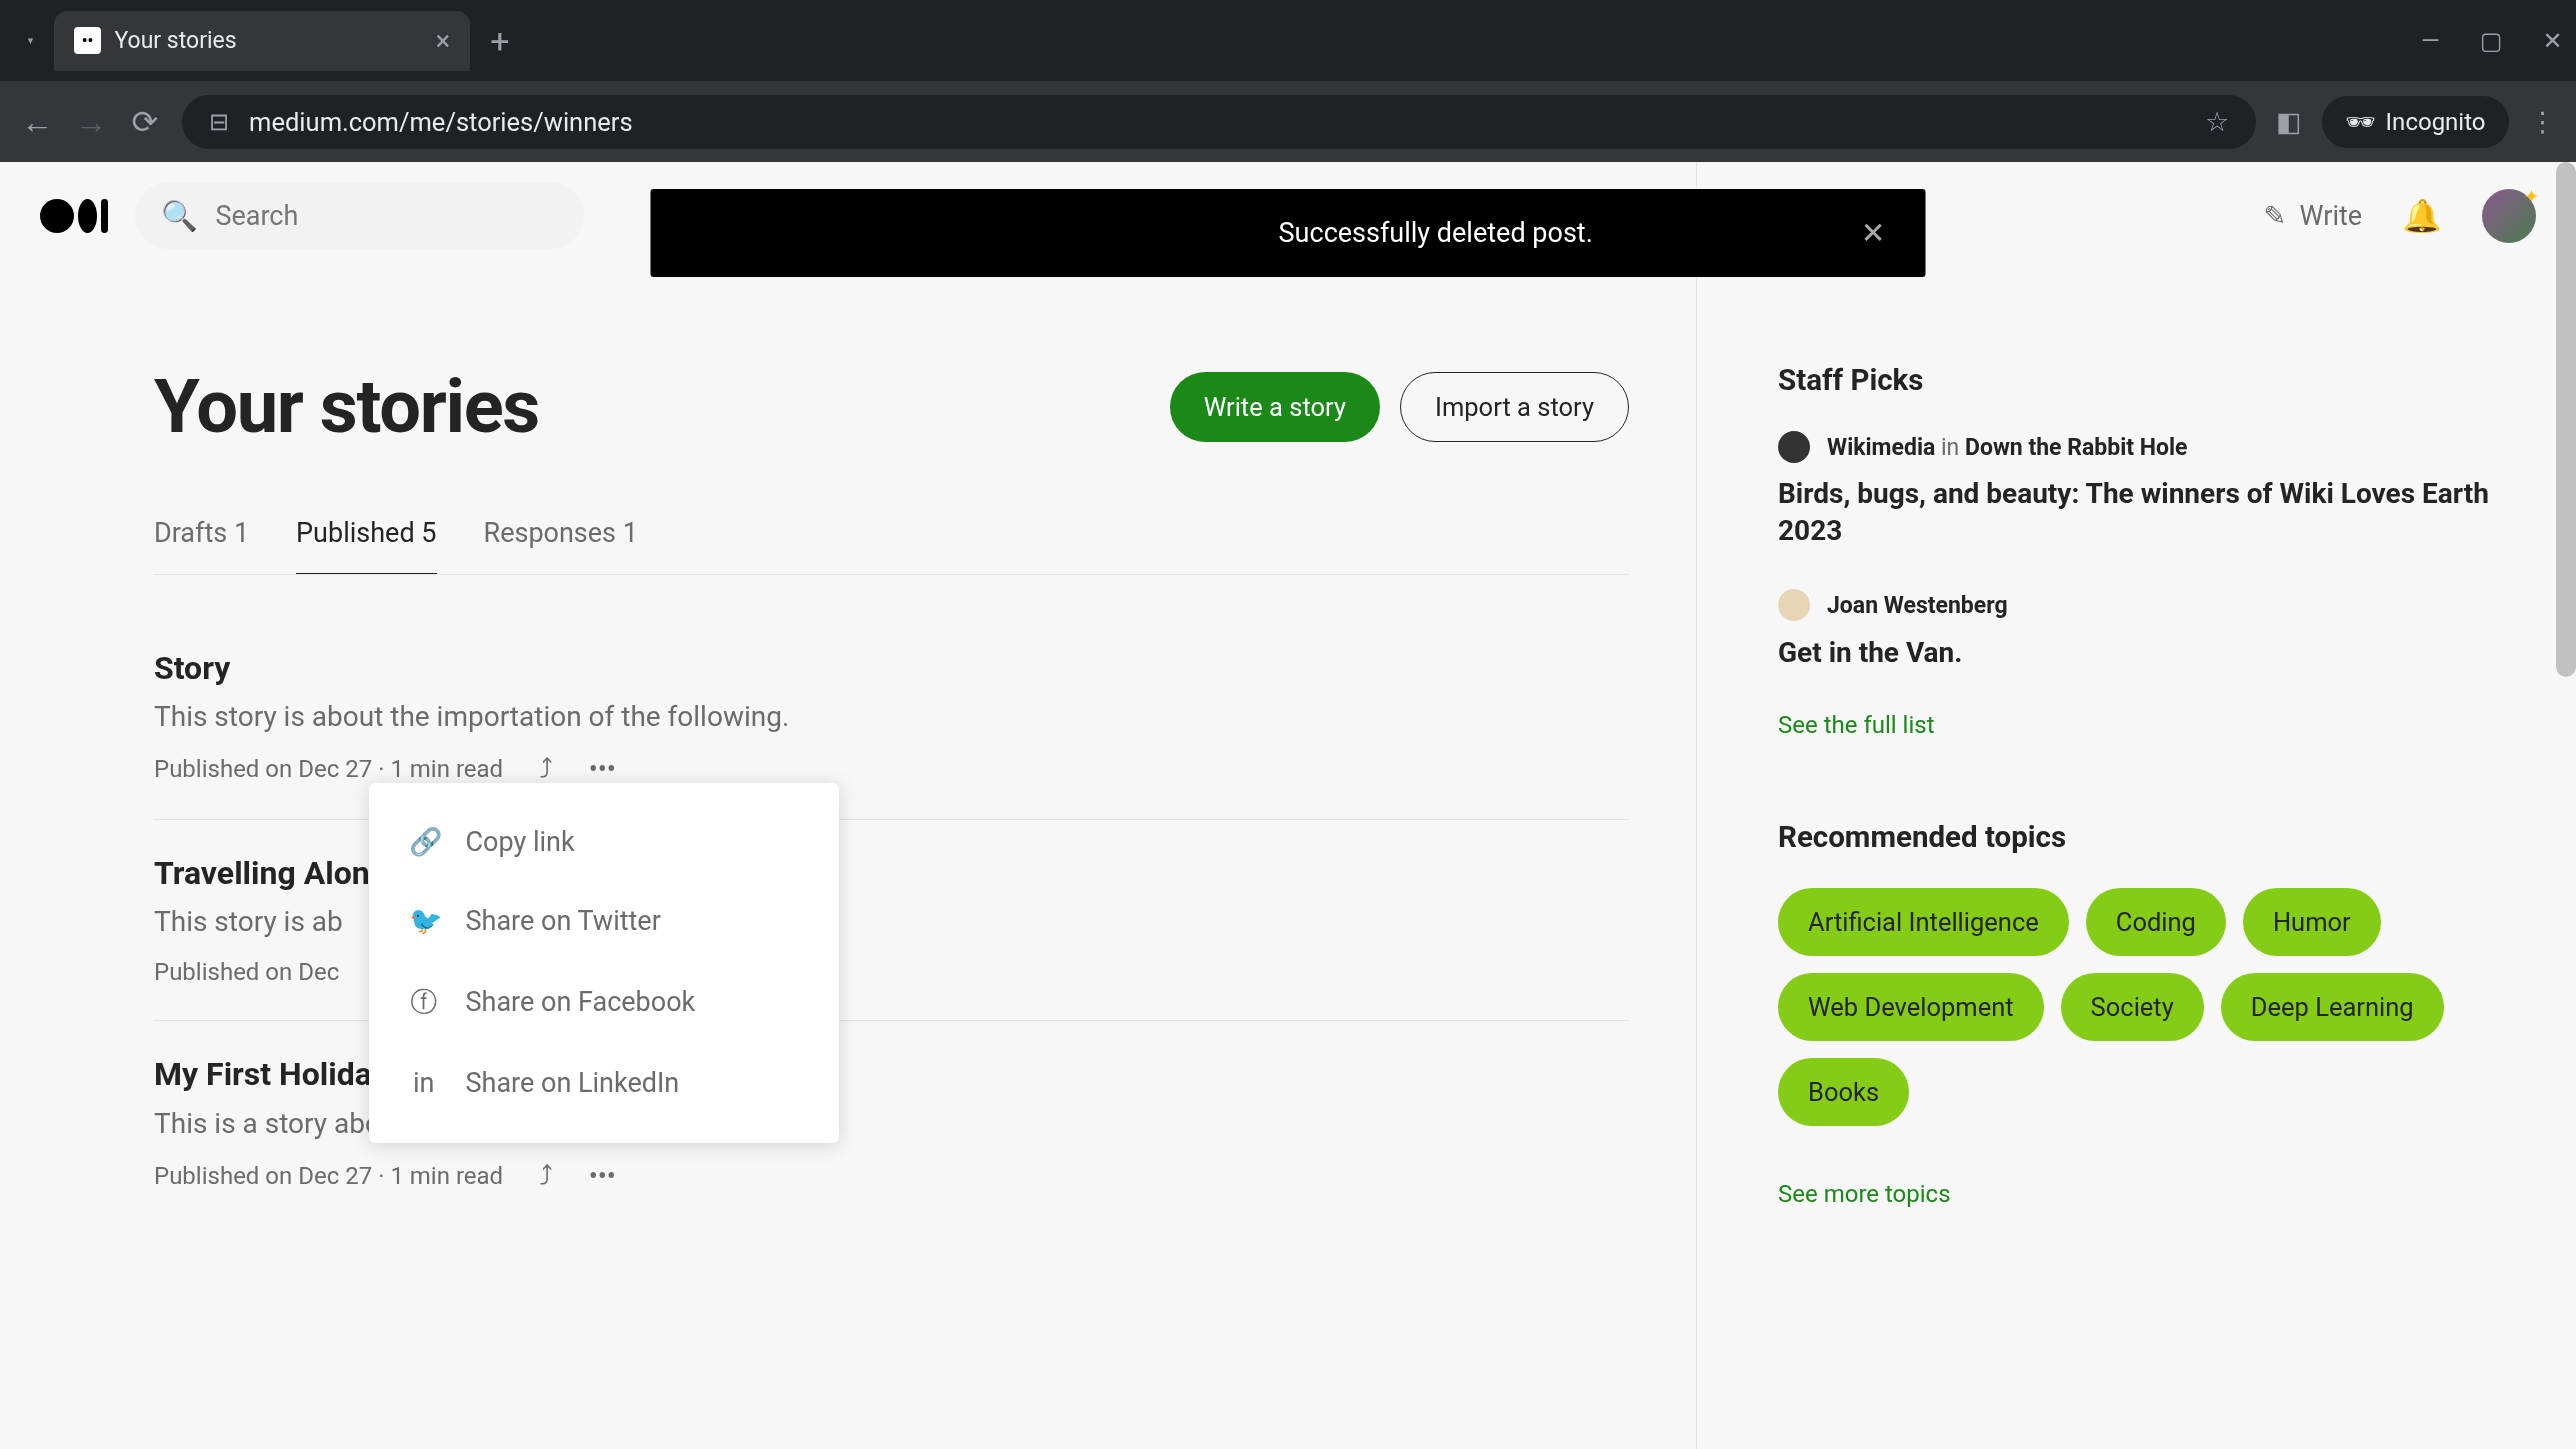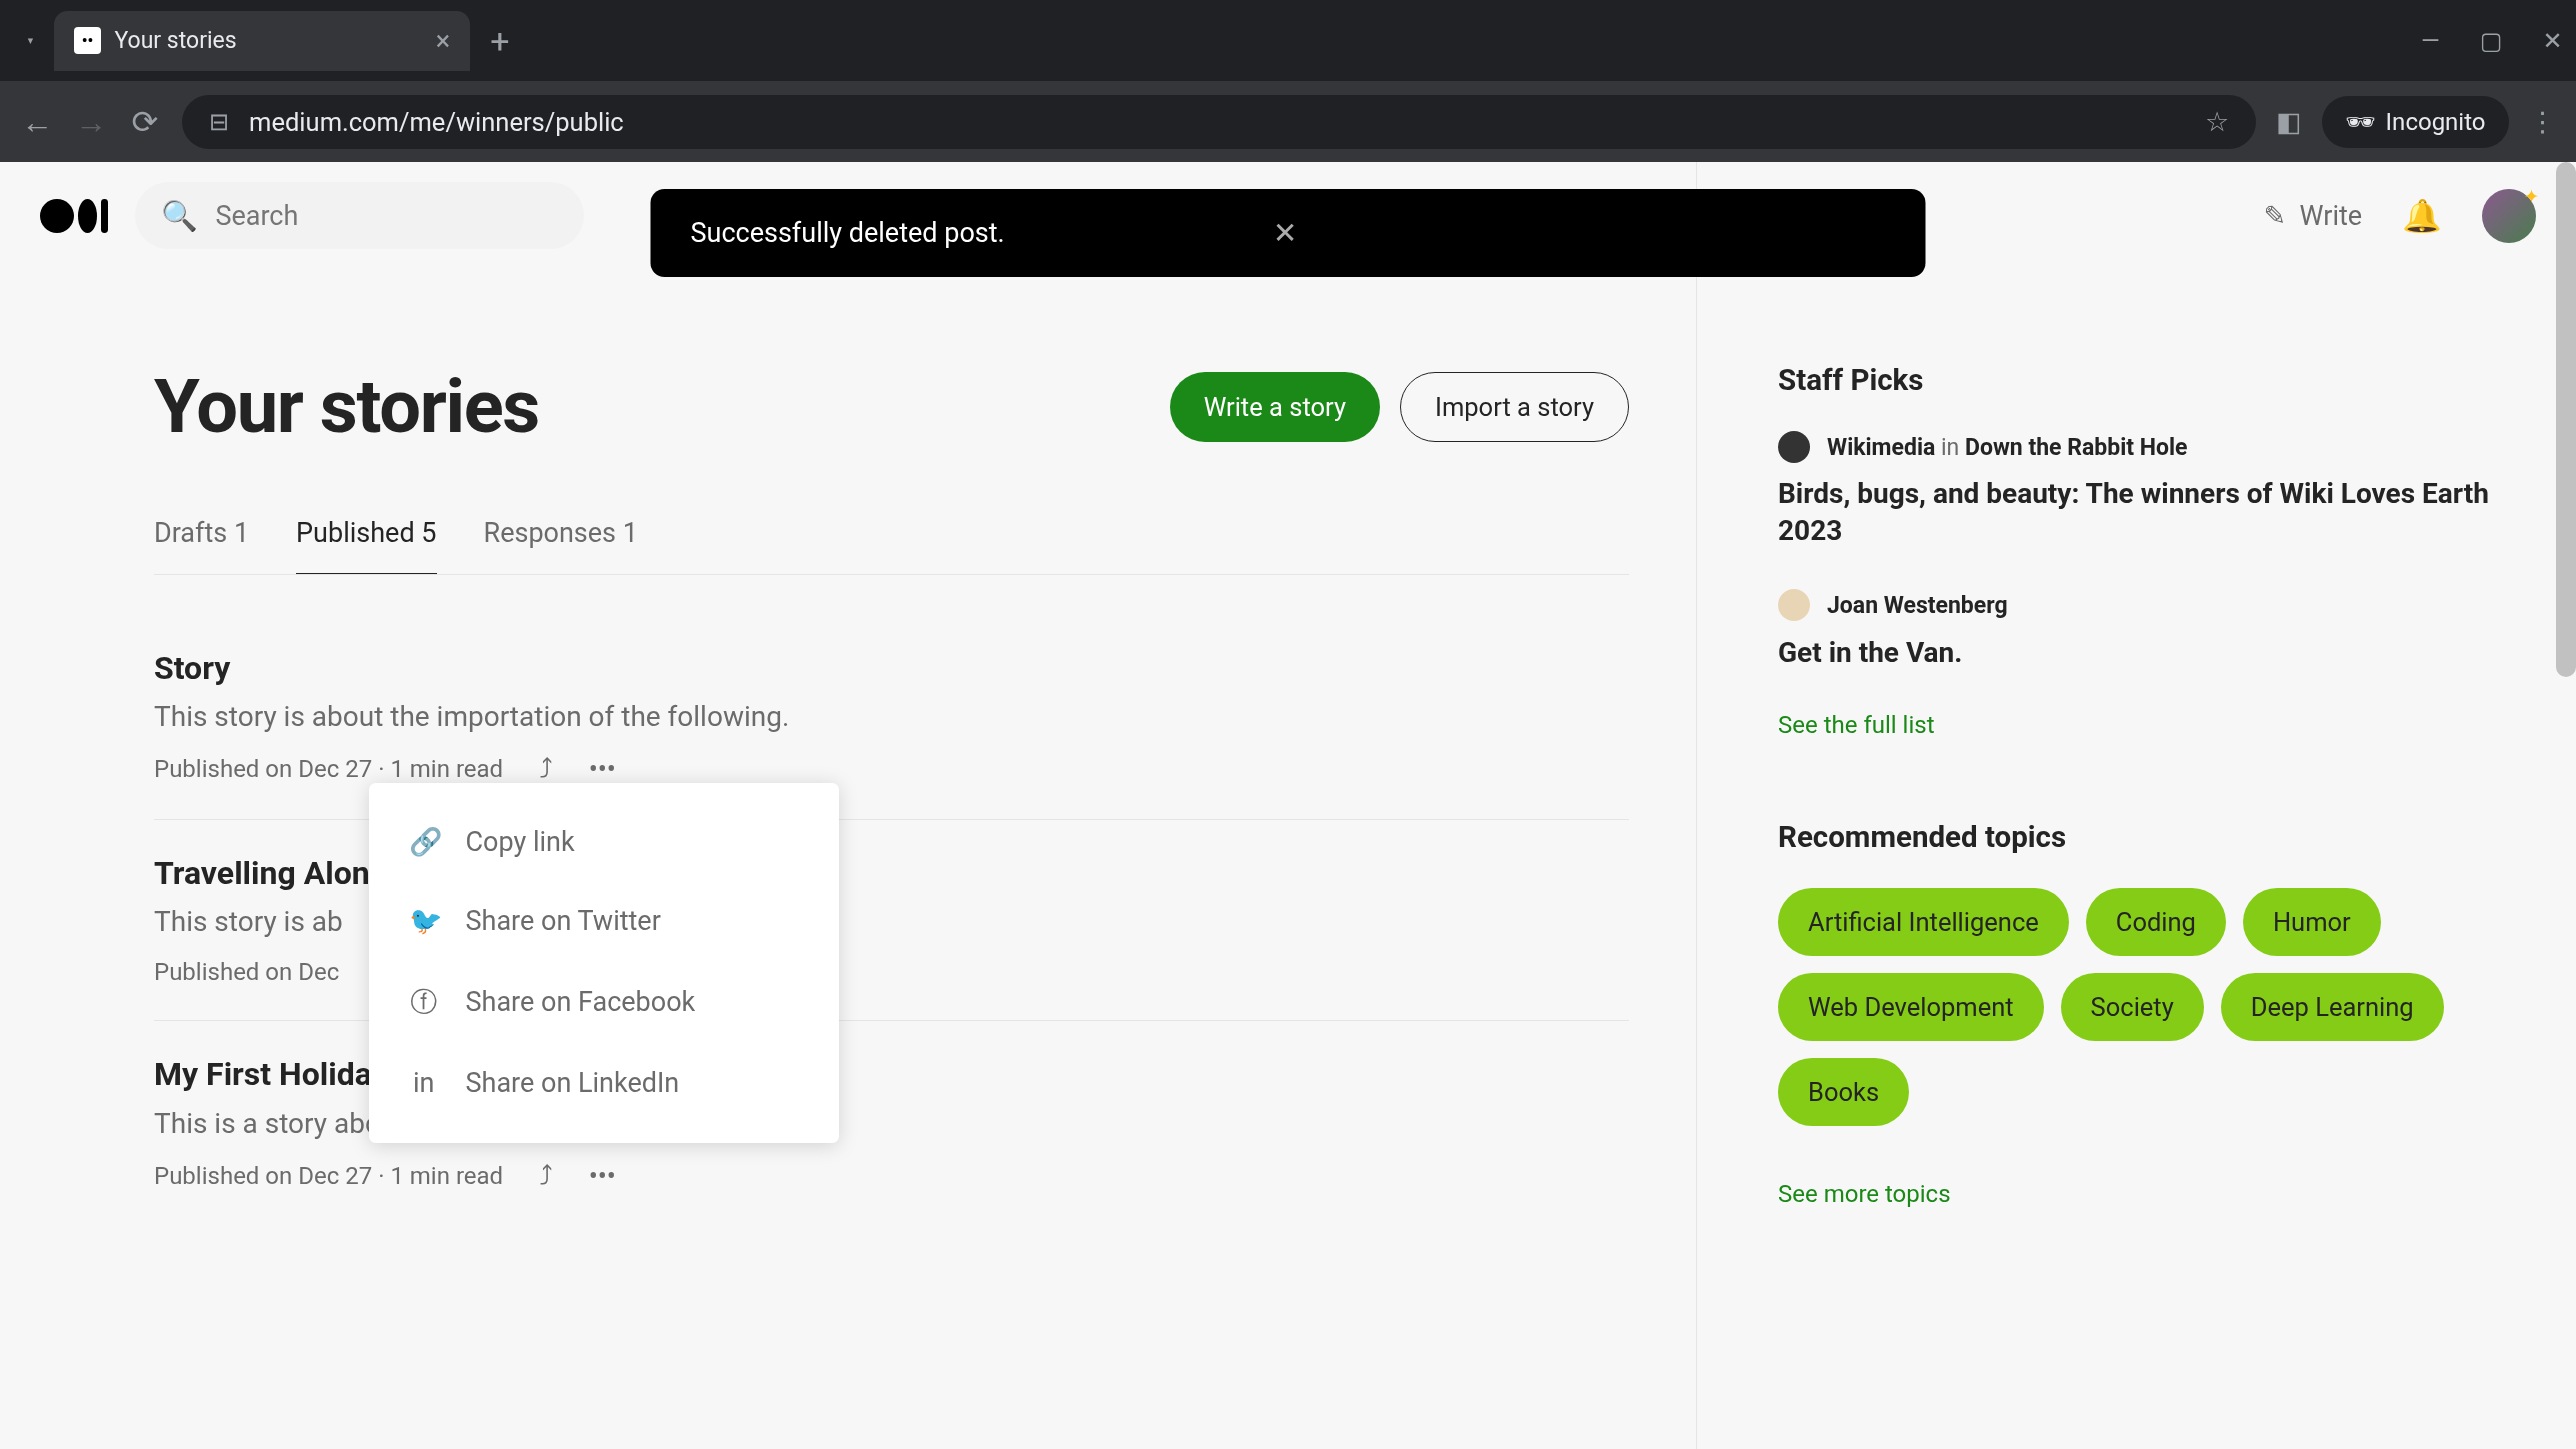--- a/index.html
+++ b/index.html
@@ -35,21 +35,21 @@
 .medium-logo .bar { width: 6.7px; height: 34px; background: #000; border-radius: 3.4px; }
 .search-box { display: flex; align-items: center; background: #f2f2f2; border-radius: 40px; padding: 0 27px; height: 67px; min-width: 402px; gap: 17px; }
 .search-icon { color: #6b6b6b; font-size: 29.5px; }
 .search-input { border: none; background: transparent; font-size: 27px; color: #6b6b6b; outline: none; flex: 1; }
 .topbar-right { margin-left: auto; display: flex; align-items: center; gap: 40px; }
 .write-link { display: flex; align-items: center; gap: 13.4px; color: #6b6b6b; font-size: 27px; cursor: pointer; }
 .bell-icon { color: #6b6b6b; font-size: 32px; cursor: pointer; }
 .avatar { width: 54px; height: 54px; border-radius: 50%; background: linear-gradient(135deg, #8b5a8f, #4a7c4e); position: relative; cursor: pointer; }
 .avatar::after { content: "✦"; position: absolute; top: -3.4px; right: -3.4px; color: #ffc017; font-size: 19px; }
 
-.toast { position: absolute; top: 27px; left: 50%; transform: translateX(-50%); background: #000; color: #fff; padding: 27px 40px; border-radius: 14px; display: flex; align-items: center; gap: 268px; font-size: 27px; z-index: 100; min-width: 1275px; justify-content: flex-start; }
+.toast { position: absolute; top: 27px; left: 50%; transform: translateX(-50%); background: #000; color: #fff; padding: 27px 40px; border-radius: 3px; display: flex; align-items: center; gap: 268px; font-size: 27px; z-index: 100; min-width: 1275px; justify-content: flex-end; }
 .toast-close { cursor: pointer; font-size: 29.5px; color: #aaa; }
 
 .main-content { padding: 201px 0 0 154px; width: 1697px; border-right: 0.7px solid #e5e5e5; }
 .page-header { display: flex; align-items: center; justify-content: space-between; margin-bottom: 67px; padding-right: 67px; }
 .page-title { font-size: 74px; font-weight: 700; color: #242424; letter-spacing: -1.3px; }
 .header-actions { display: flex; gap: 20px; }
 .btn-primary { background: #1a8917; color: #fff; border: none; border-radius: 40px; padding: 20px 34px; font-size: 25.5px; cursor: pointer; }
 .btn-secondary { background: transparent; color: #242424; border: 1.3px solid #242424; border-radius: 40px; padding: 19px 34px; font-size: 25.5px; cursor: pointer; }
 
 .tabs { display: flex; gap: 47px; border-bottom: 0.7px solid #e5e5e5; margin-right: 67px; }
@@ -102,21 +102,21 @@
       <span>▢</span>
       <span>✕</span>
     </div>
   </div>
   <div class="addr-bar">
     <div class="nav-btn">←</div>
     <div class="nav-btn disabled">→</div>
     <div class="nav-btn">⟳</div>
     <div class="url-field">
       <span class="site-info">⊟</span>
-      <span class="url-text">medium.com/me/winners/public</span>
+      <span class="url-text">medium.com/me/stories/winners</span>
       <span class="addr-icon">☆</span>
     </div>
     <span class="addr-icon">◧</span>
     <div class="incognito-badge">
       <span>🕶</span>
       <span>Incognito</span>
     </div>
     <span class="addr-icon">⋮</span>
   </div>
 </div>

